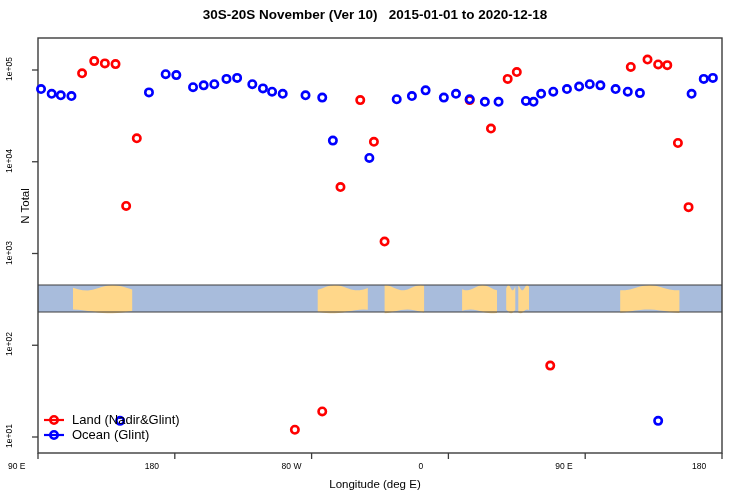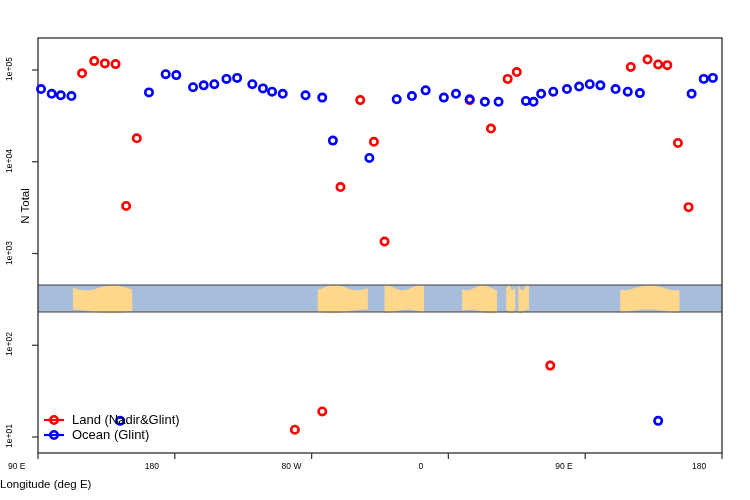--- a/index.html
+++ b/index.html
@@ -40,21 +40,21 @@
     text-align: center;
     font-size: 11.5px;
     color: #000000;
     transform: rotate(-90deg);
   }
   .xlabel {
     position: absolute;
     left: 0;
     top: 478px;
     width: 750px;
-    text-align: left;
+    text-align: center;
     font-size: 11.5px;
     color: #000000;
   }
   .ytick-label {
     position: absolute;
     font-size: 8.5px;
     color: #000000;
     white-space: nowrap;
     transform-origin: center center;
   }
@@ -76,20 +76,21 @@
     left: 0; top: 0;
     width: 750px;
     height: 500px;
   }
 </style>
 </head>
 <body>
 
 <div id="figure">
 
+  <div class="title">30S-20S November (Ver 10)   2015-01-01 to 2020-12-18</div>
 
   <div class="ylabel">N Total</div>
   <div class="xlabel">Longitude (deg E)</div>
 
   <svg class="plot" viewBox="0 0 750 500">
     <g id="band-group">
         <rect x="38" y="285" width="684" height="27" fill="#a8bcdc"></rect>
         <polygon points="73.0,287.7 77.9,289.2 82.8,290.2 87.8,290.4 92.7,289.7 97.7,288.3 102.6,286.8 107.5,285.5 112.5,285.0 117.4,285.4 122.4,286.5 127.3,288.1 132.2,289.5 132.2,310.9 127.3,311.7 122.4,312.4 117.4,313.0 112.5,313.3 107.5,313.3 102.6,313.0 97.7,312.4 92.7,311.6 87.8,310.9 82.8,310.2 77.9,309.7 73.0,309.6" fill="#ffd78a"></polygon>
         <polygon points="317.7,289.7 321.9,288.4 326.0,286.8 330.2,285.6 334.4,285.0 338.6,285.3 342.8,286.4 346.9,288.0 351.1,289.4 355.3,290.3 359.5,290.3 363.7,289.5 367.8,288.0 367.8,309.7 363.7,309.6 359.5,309.7 355.3,310.2 351.1,310.9 346.9,311.6 342.8,312.4 338.6,313.0 334.4,313.3 330.2,313.3 326.0,313.0 321.9,312.4 317.7,311.7" fill="#ffd78a"></polygon>
         <polygon points="384.6,285.0 387.9,285.3 391.1,286.4 394.4,287.9 397.7,289.3 401.0,290.2 404.3,290.3 407.6,289.5 410.9,288.1 414.2,286.6 417.5,285.4 420.8,285.0 424.1,285.5 424.1,312.4 420.8,311.7 417.5,310.9 414.2,310.2 410.9,309.8 407.6,309.6 404.3,309.7 401.0,310.1 397.7,310.8 394.4,311.6 391.1,312.3 387.9,312.9 384.6,313.3" fill="#ffd78a"></polygon>

